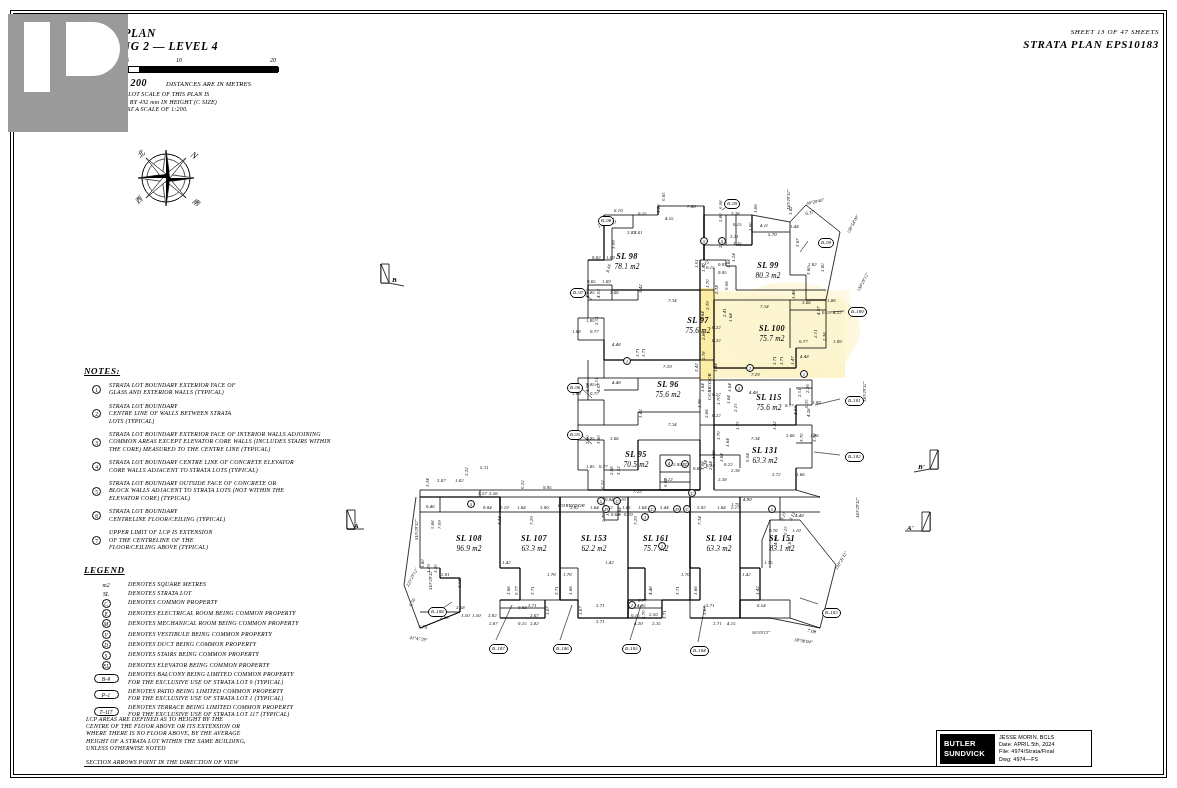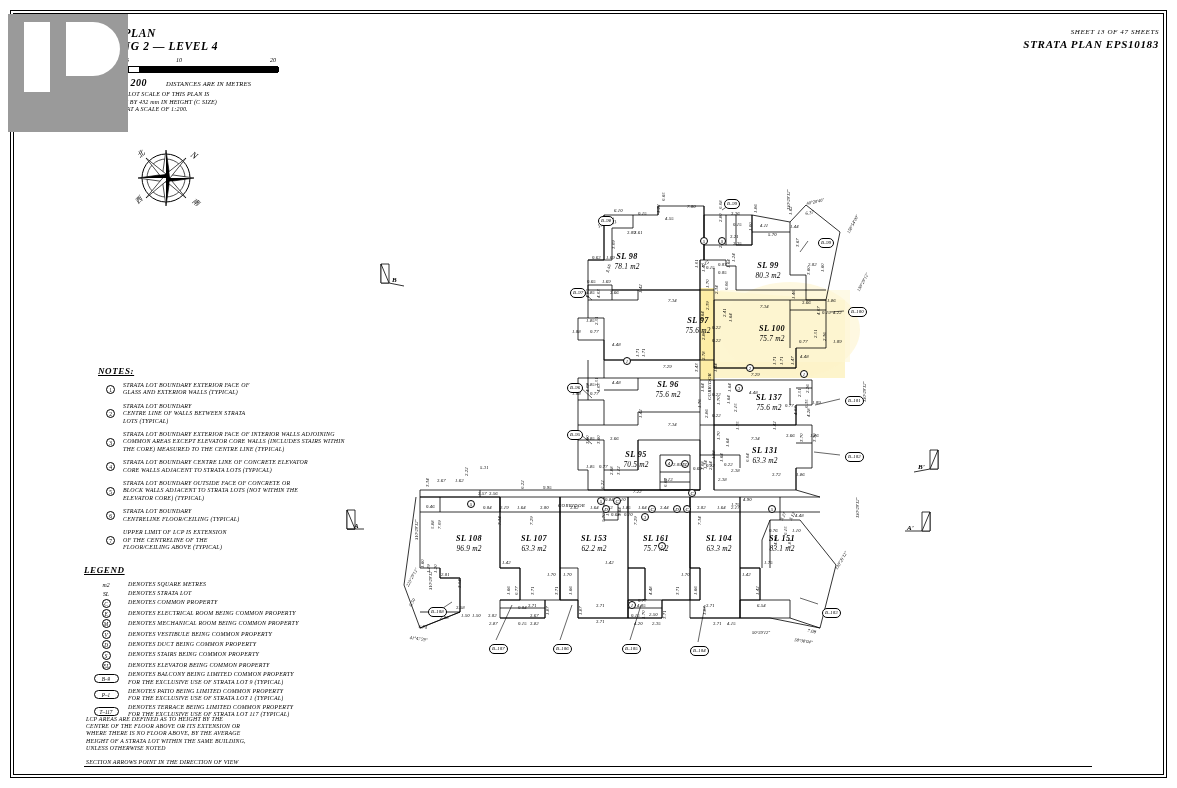--- a/index.html
+++ b/index.html
@@ -156,21 +156,21 @@
     font-style: italic;
     font-weight: bold;
     font-size: 11px;
     letter-spacing: 0.7px;
     margin-top: 2px;
   }
 
   
   .notes {
     position: absolute;
-    left: 98px; top: 366px;
+    left: 84px; top: 366px;
     width: 270px;
   }
   .sec-head {
     font-family: "Liberation Serif", serif;
     font-style: italic;
     font-weight: bold;
     font-size: 9px;
     letter-spacing: 0.6px;
     text-decoration: underline;
     margin-bottom: 6px;
@@ -604,20 +604,32 @@
         <div>CENTRE OF THE FLOOR ABOVE OR ITS EXTENSION OR</div>
         <div>WHERE THERE IS NO FLOOR ABOVE, BY THE AVERAGE</div>
         <div>HEIGHT OF A STRATA LOT WITHIN THE SAME BUILDING,</div>
         <div>UNLESS OTHERWISE NOTED</div>
       </div>
     <div class="gap"></div>
     <div>SECTION ARROWS POINT IN THE DIRECTION OF VIEW</div>
   </div>
   <div class="foot-rule"></div>
 
+  <div class="surv-block">
+    <div class="surv-logo">
+      <div>BUTLER</div>
+      <div>SUNDVICK</div>
+    </div>
+    <div class="surv-info">
+      <div>JESSE MORIN, BCLS</div>
+      <div>Date: APRIL  5th,  2024</div>
+      <div>File:  4974/Strata/Final</div>
+      <div>Dwg:  4974—FS</div>
+    </div>
+  </div>
 
   <svg id="plan-svg" viewBox="0 0 1177 788">
 
     <g>
       <path d="M703,290 L703,378 L845,378 L845,300 L703,290 Z" fill="#fdf3c8" stroke="none" opacity="0.95"></path>
       <path d="M700,288 L700,380 L714,380 L714,288 Z" fill="#fdeca0" stroke="none" opacity="0.9"></path>
       <ellipse cx="790" cy="330" rx="70" ry="48" fill="#fdf3c8" opacity="0.55"></ellipse>
       <rect x="720" y="290" width="130" height="72" fill="#fdf6d5" opacity="0.6"></rect>
     </g>
 
@@ -810,21 +822,21 @@
       </div>
       <div class="unit-label" style="left: 746px; top: 324px; width: 52px;">
         <div>SL 100</div>
         <div class="area">75.7 m2</div>
       </div>
       <div class="unit-label" style="left: 642px; top: 380px; width: 52px;">
         <div>SL 96</div>
         <div class="area">75.6 m2</div>
       </div>
       <div class="unit-label" style="left: 743px; top: 393px; width: 52px;">
-        <div>SL 137</div>
+        <div>SL 115</div>
         <div class="area">75.6 m2</div>
       </div>
       <div class="unit-label" style="left: 610px; top: 450px; width: 52px;">
         <div>SL 95</div>
         <div class="area">70.5 m2</div>
       </div>
       <div class="unit-label" style="left: 739px; top: 446px; width: 52px;">
         <div>SL 131</div>
         <div class="area">63.3 m2</div>
       </div>

